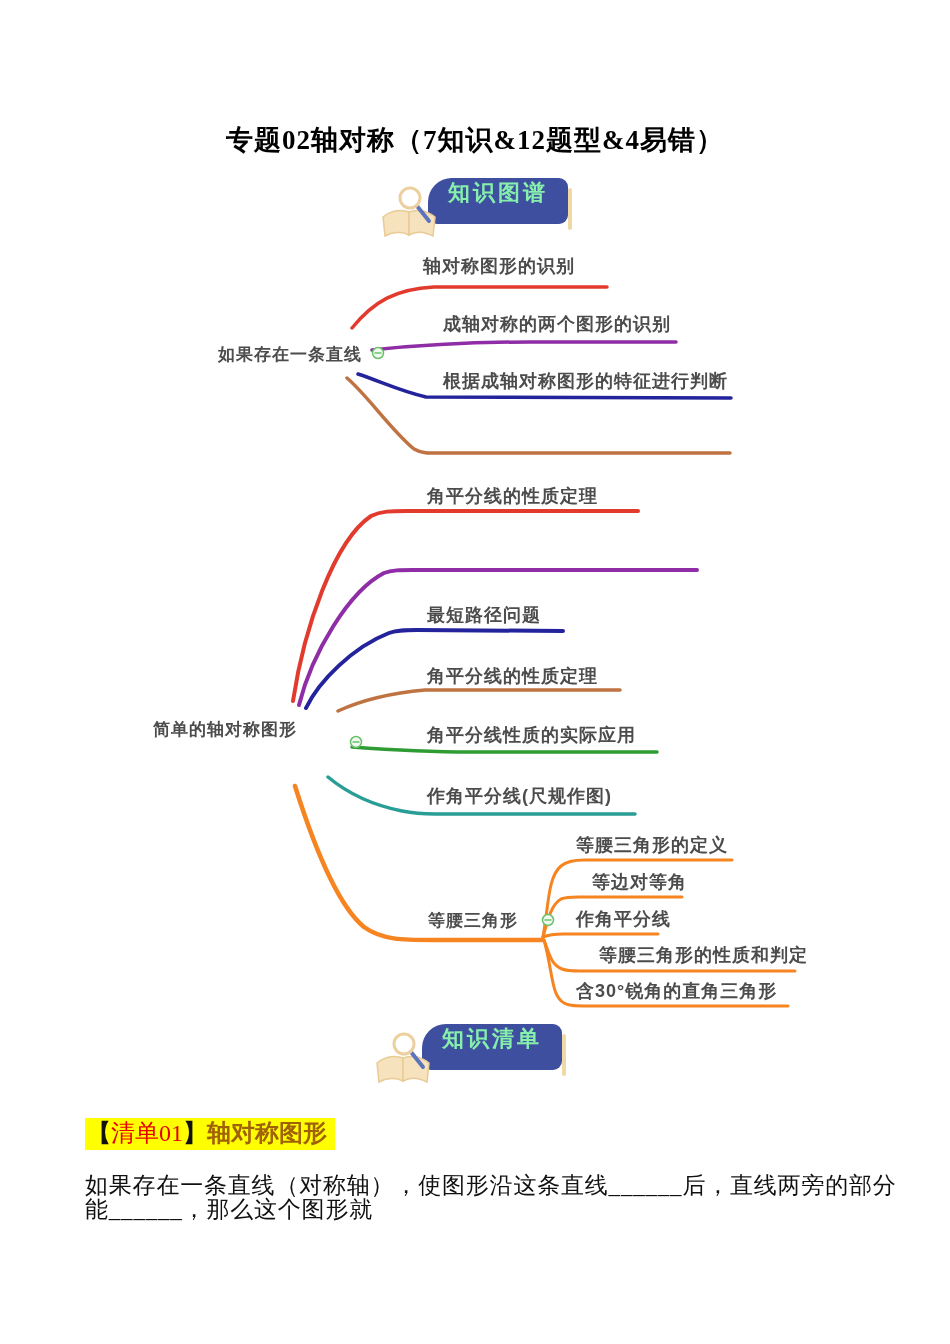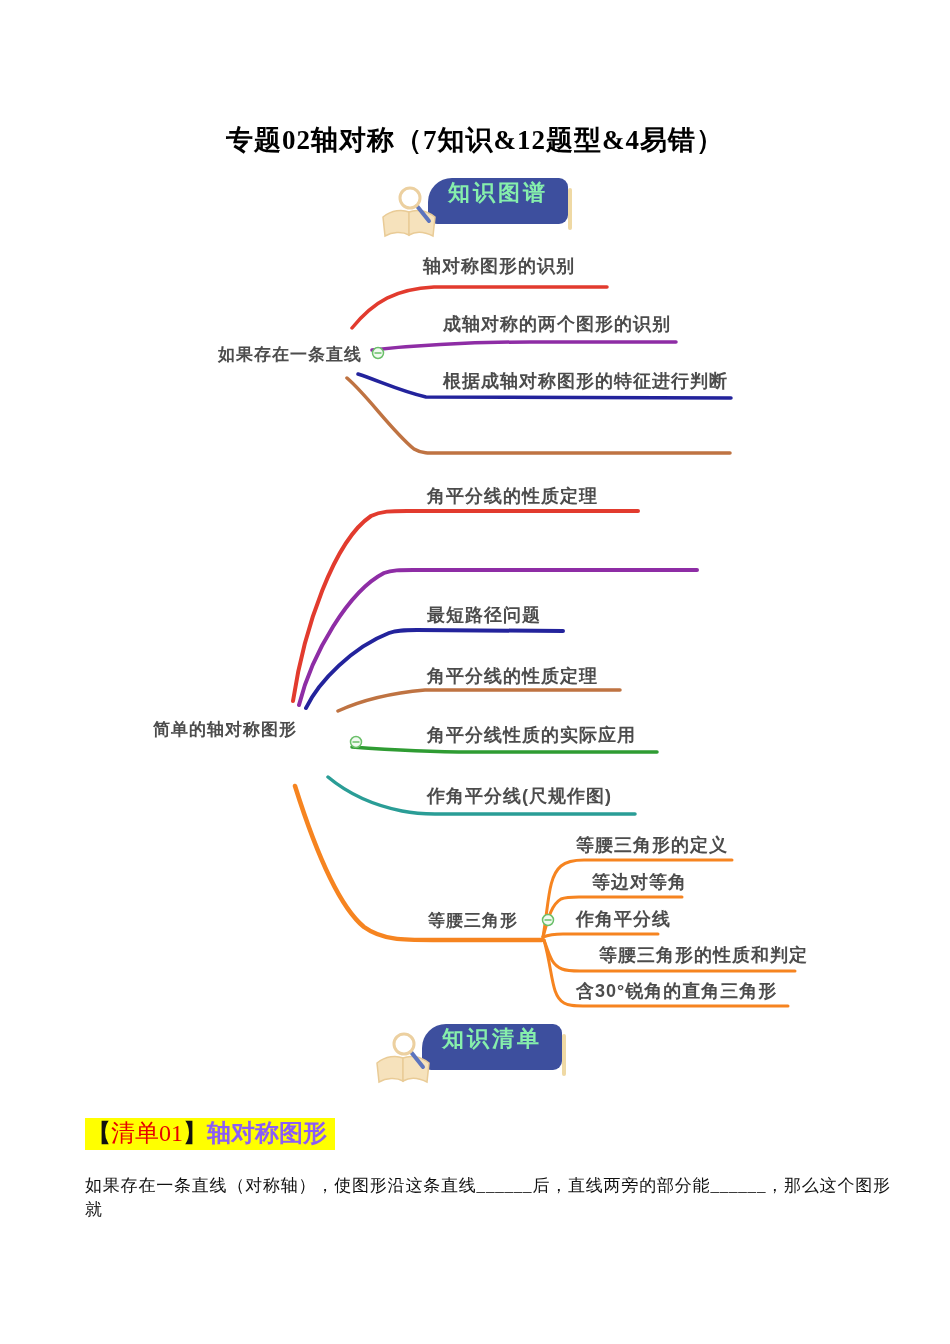--- a/index.html
+++ b/index.html
@@ -25,24 +25,24 @@
                color:#4c4c4c; font-size:18px; letter-spacing:1px; line-height:21px; }
   .parent { font-size:17px; }
 
   .mind-svg { position:absolute; left:0; top:0; pointer-events:none; }
 
   
   .heading { position:absolute; left:85px; top:1118px; background:#ffff00;
              padding:1px 8px 3px 2px; font-size:24px; white-space:nowrap; line-height:28px; }
   .heading .bracket { color:#111; font-family:"Liberation Serif",serif; font-weight:bold; }
   .heading .tag { color:#e60000; font-family:"Liberation Serif",serif; }
-  .heading .htitle { color:#8b5cf6; font-weight:bold; }
+  .heading .htitle { color:#a16207; font-weight:bold; }
 
   .para { position:absolute; left:85px; top:1174px; width:815px;
-          font-family:"Liberation Serif",serif; font-size:17px; color:#111;
+          font-family:"Liberation Serif",serif; font-size:23px; color:#111;
           letter-spacing:0.8px; line-height:24px; }
 </style>
 </head>
 <body>
 
 <div class="page">
 
   <div class="doc-title">专题02轴对称（7知识&amp;12题型&amp;4易错）</div>
 
   <div class="banner" style="left:378px; top:176px;">

